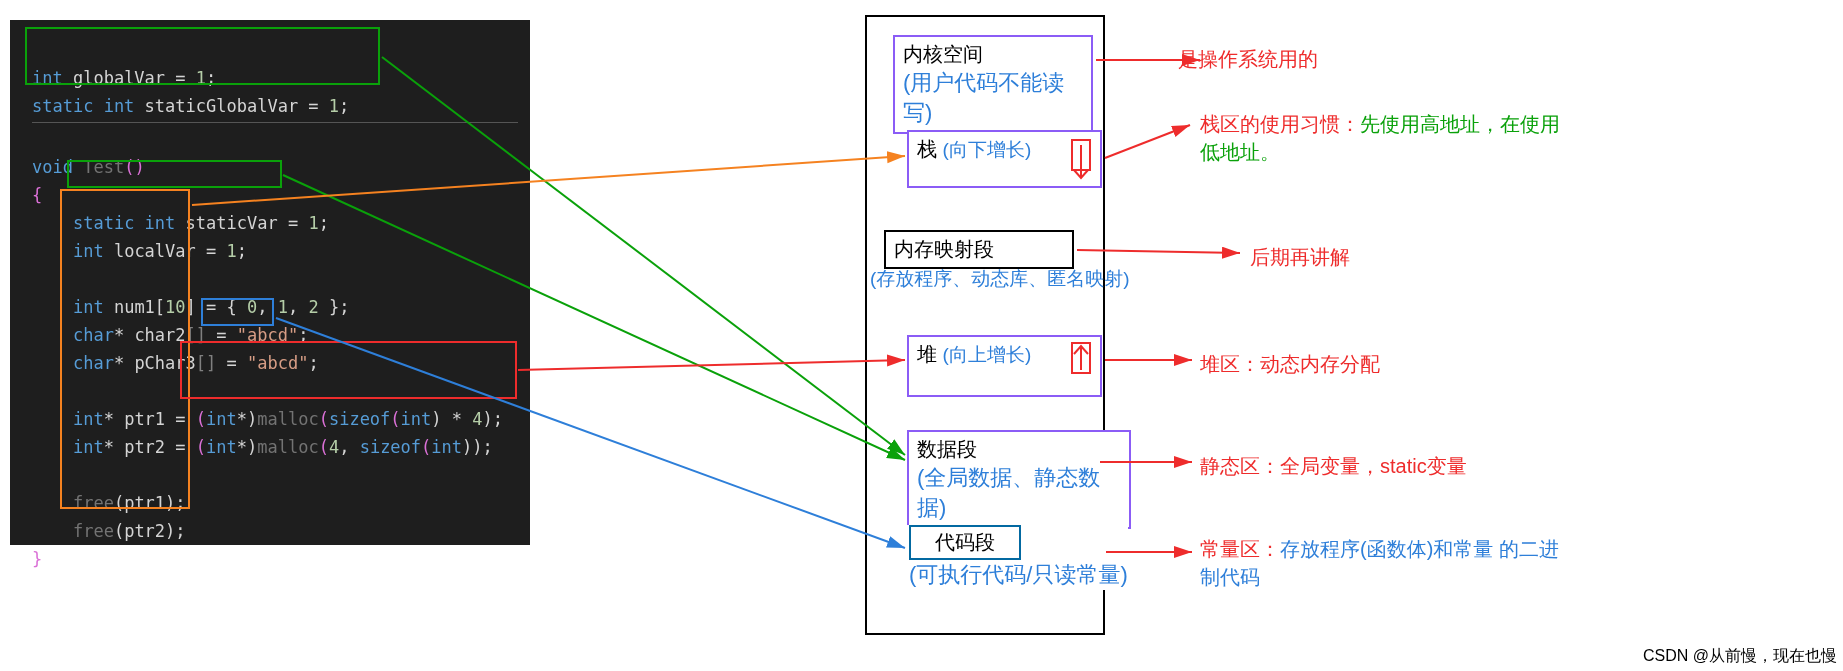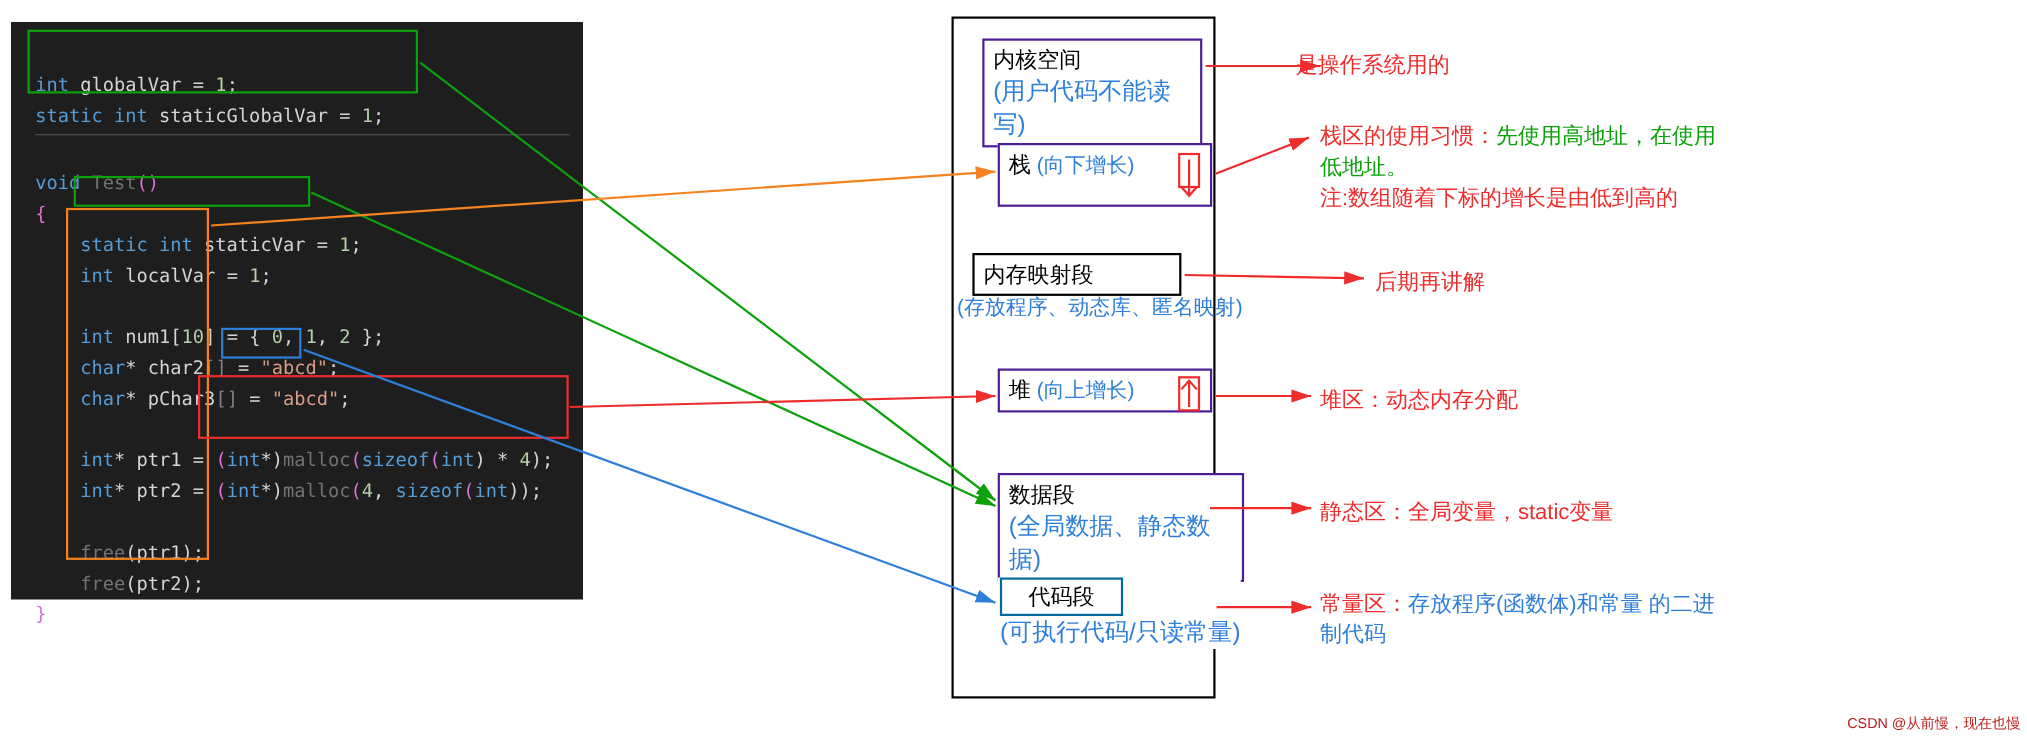--- a/index.html
+++ b/index.html
@@ -47,21 +47,21 @@
   .memwrap {
     position: absolute;
     left: 865px;
     top: 15px;
     width: 240px;
     height: 620px;
     border: 2px solid #000;
   }
   .memcell {
     position: absolute;
-    border: 2px solid #4c1d95;
+    border: 2px solid #8b5cf6;
     background: #fff;
     padding: 4px 8px;
     font-size: 20px;
   }
   .memcell .title { color: #000; font-weight: 400; }
   .memcell .sub { color: #2e7fd9; font-size: 22px; }
   .inline-sub { color: #2e7fd9; font-size: 19px; }
 
   
   .anno {
@@ -69,22 +69,22 @@
     font-size: 20px;
     line-height: 28px;
   }
   .red { color: #ee2c2c; }
   .green { color: #0aa10a; }
   .blue { color: #2e7fd9; }
 
   .watermark {
     position:absolute;
     right:6px; bottom:4px;
-    font-size:13px;
-    color:#b91c1c;
+    font-size:16px;
+    color:#000000;
   }
 
   svg.overlay {
     position: absolute;
     left: 0; top: 0;
     width: 1843px; height: 671px;
     pointer-events: none;
   }
 </style>
 </head>
@@ -127,42 +127,41 @@
 <div class="memcell" style="left:907px; top:130px; width:195px; height:58px;">
   <span class="title">栈</span>
   <span class="inline-sub">(向下增长)</span>
 </div>
 
 <div class="memcell" style="left:884px; top:230px; width:190px; border:2px solid #000;">
   <span class="title">内存映射段</span>
 </div>
 <div style="position:absolute; left:870px; top:266px; width:290px;" class="inline-sub">(存放程序、动态库、匿名映射)</div>
 
-<div class="memcell" style="left:907px; top:335px; width:195px; height:40px;">
+<div class="memcell" style="left:907px; top:335px; width:195px; height:62px;">
   <span class="title">堆</span>
   <span class="inline-sub">(向上增长)</span>
 </div>
 
 <div class="memcell" style="left:907px; top:430px; width:224px;">
   <span class="title">数据段</span><br>
   <span class="sub">(全局数据、静态数据)</span>
 </div>
 
 <div class="memcell" style="left:907px; top:525px; border:none; padding:0 0 0 2px;">
   <div style="border:2px solid #0369a1; padding:2px 24px; display:inline-block;">
     <span class="title">代码段</span>
   </div><br>
   <span class="sub">(可执行代码/只读常量)</span>
 </div>
 
 <div class="anno red" style="left:1178px; top:45px;">是操作系统用的</div>
 
 <div class="anno" style="left:1200px; top:110px; width:370px;">
   <span class="red">栈区的使用习惯：</span><span class="green">先使用高地址，在使用低地址。</span><br>
-  <span class="red">注:数组随着下标的增长是由低到高的</span>
 </div>
 
 <div class="anno red" style="left:1250px; top:243px;">后期再讲解</div>
 
 <div class="anno red" style="left:1200px; top:350px;">堆区：动态内存分配</div>
 
 <div class="anno red" style="left:1200px; top:452px;">静态区：全局变量，static变量</div>
 
 <div class="anno" style="left:1200px; top:535px; width:370px;">
   <span class="red">常量区：</span><span class="blue">存放程序(函数体)和常量 的二进制代码</span>

